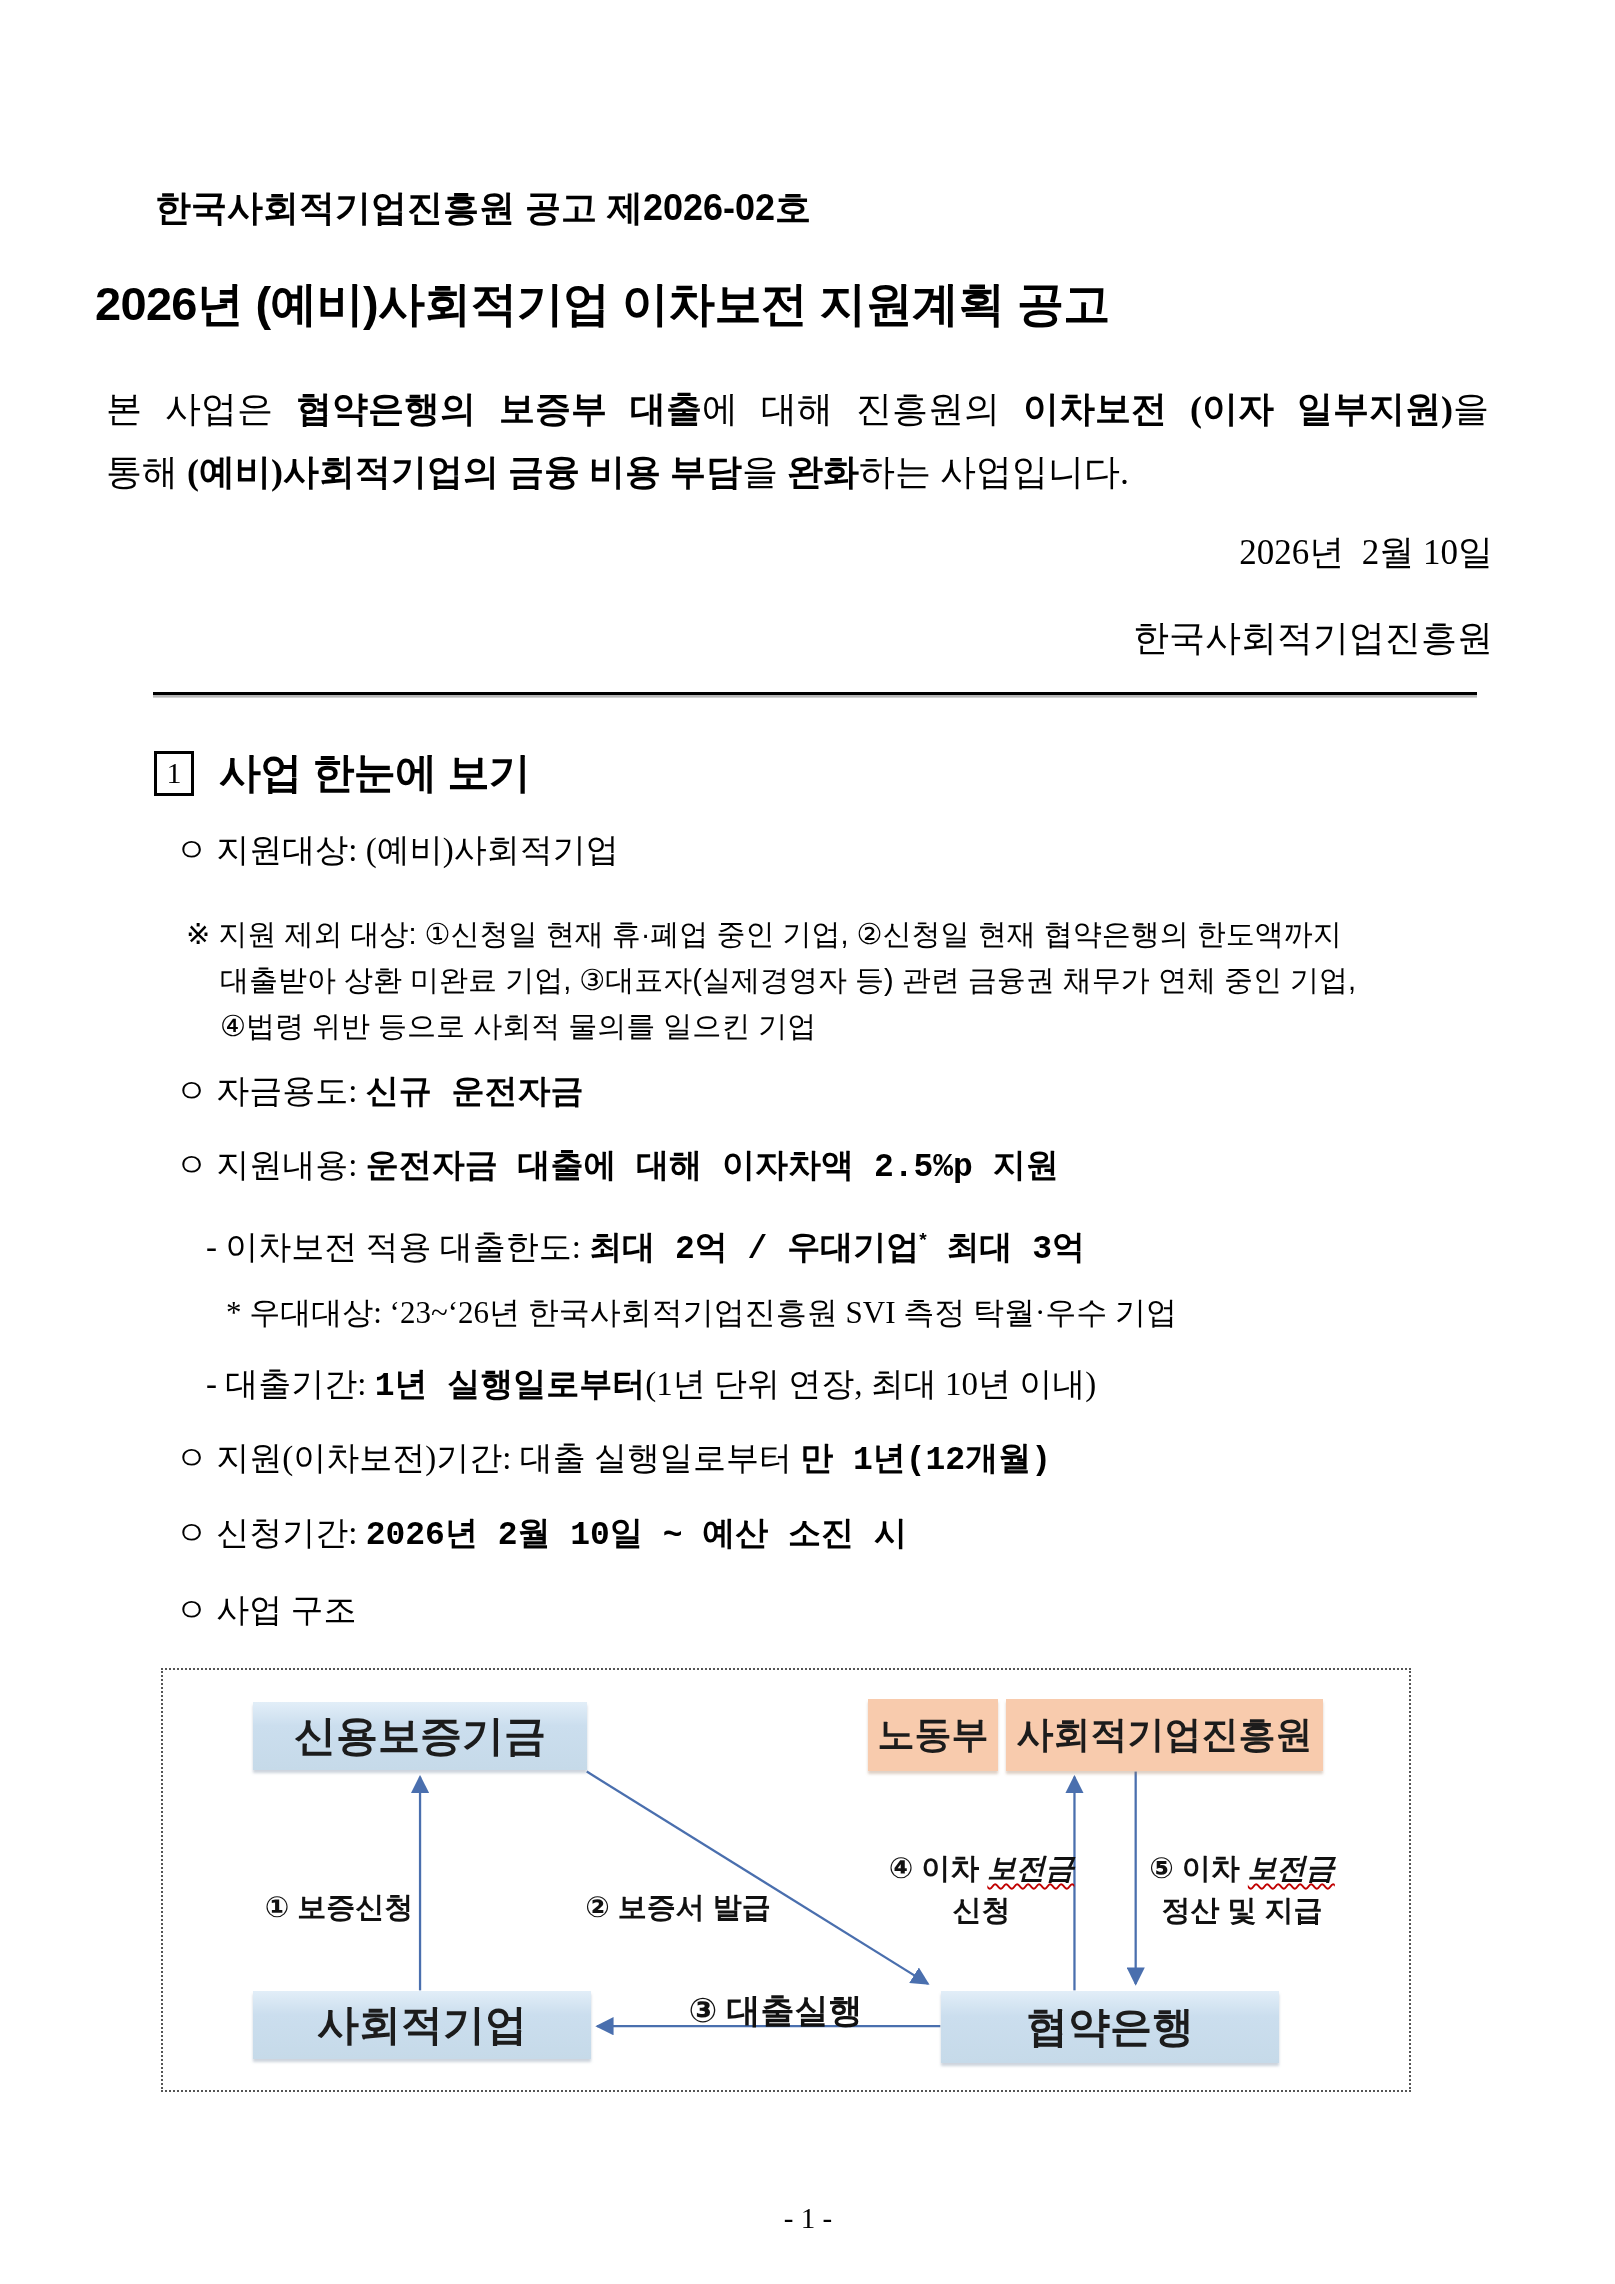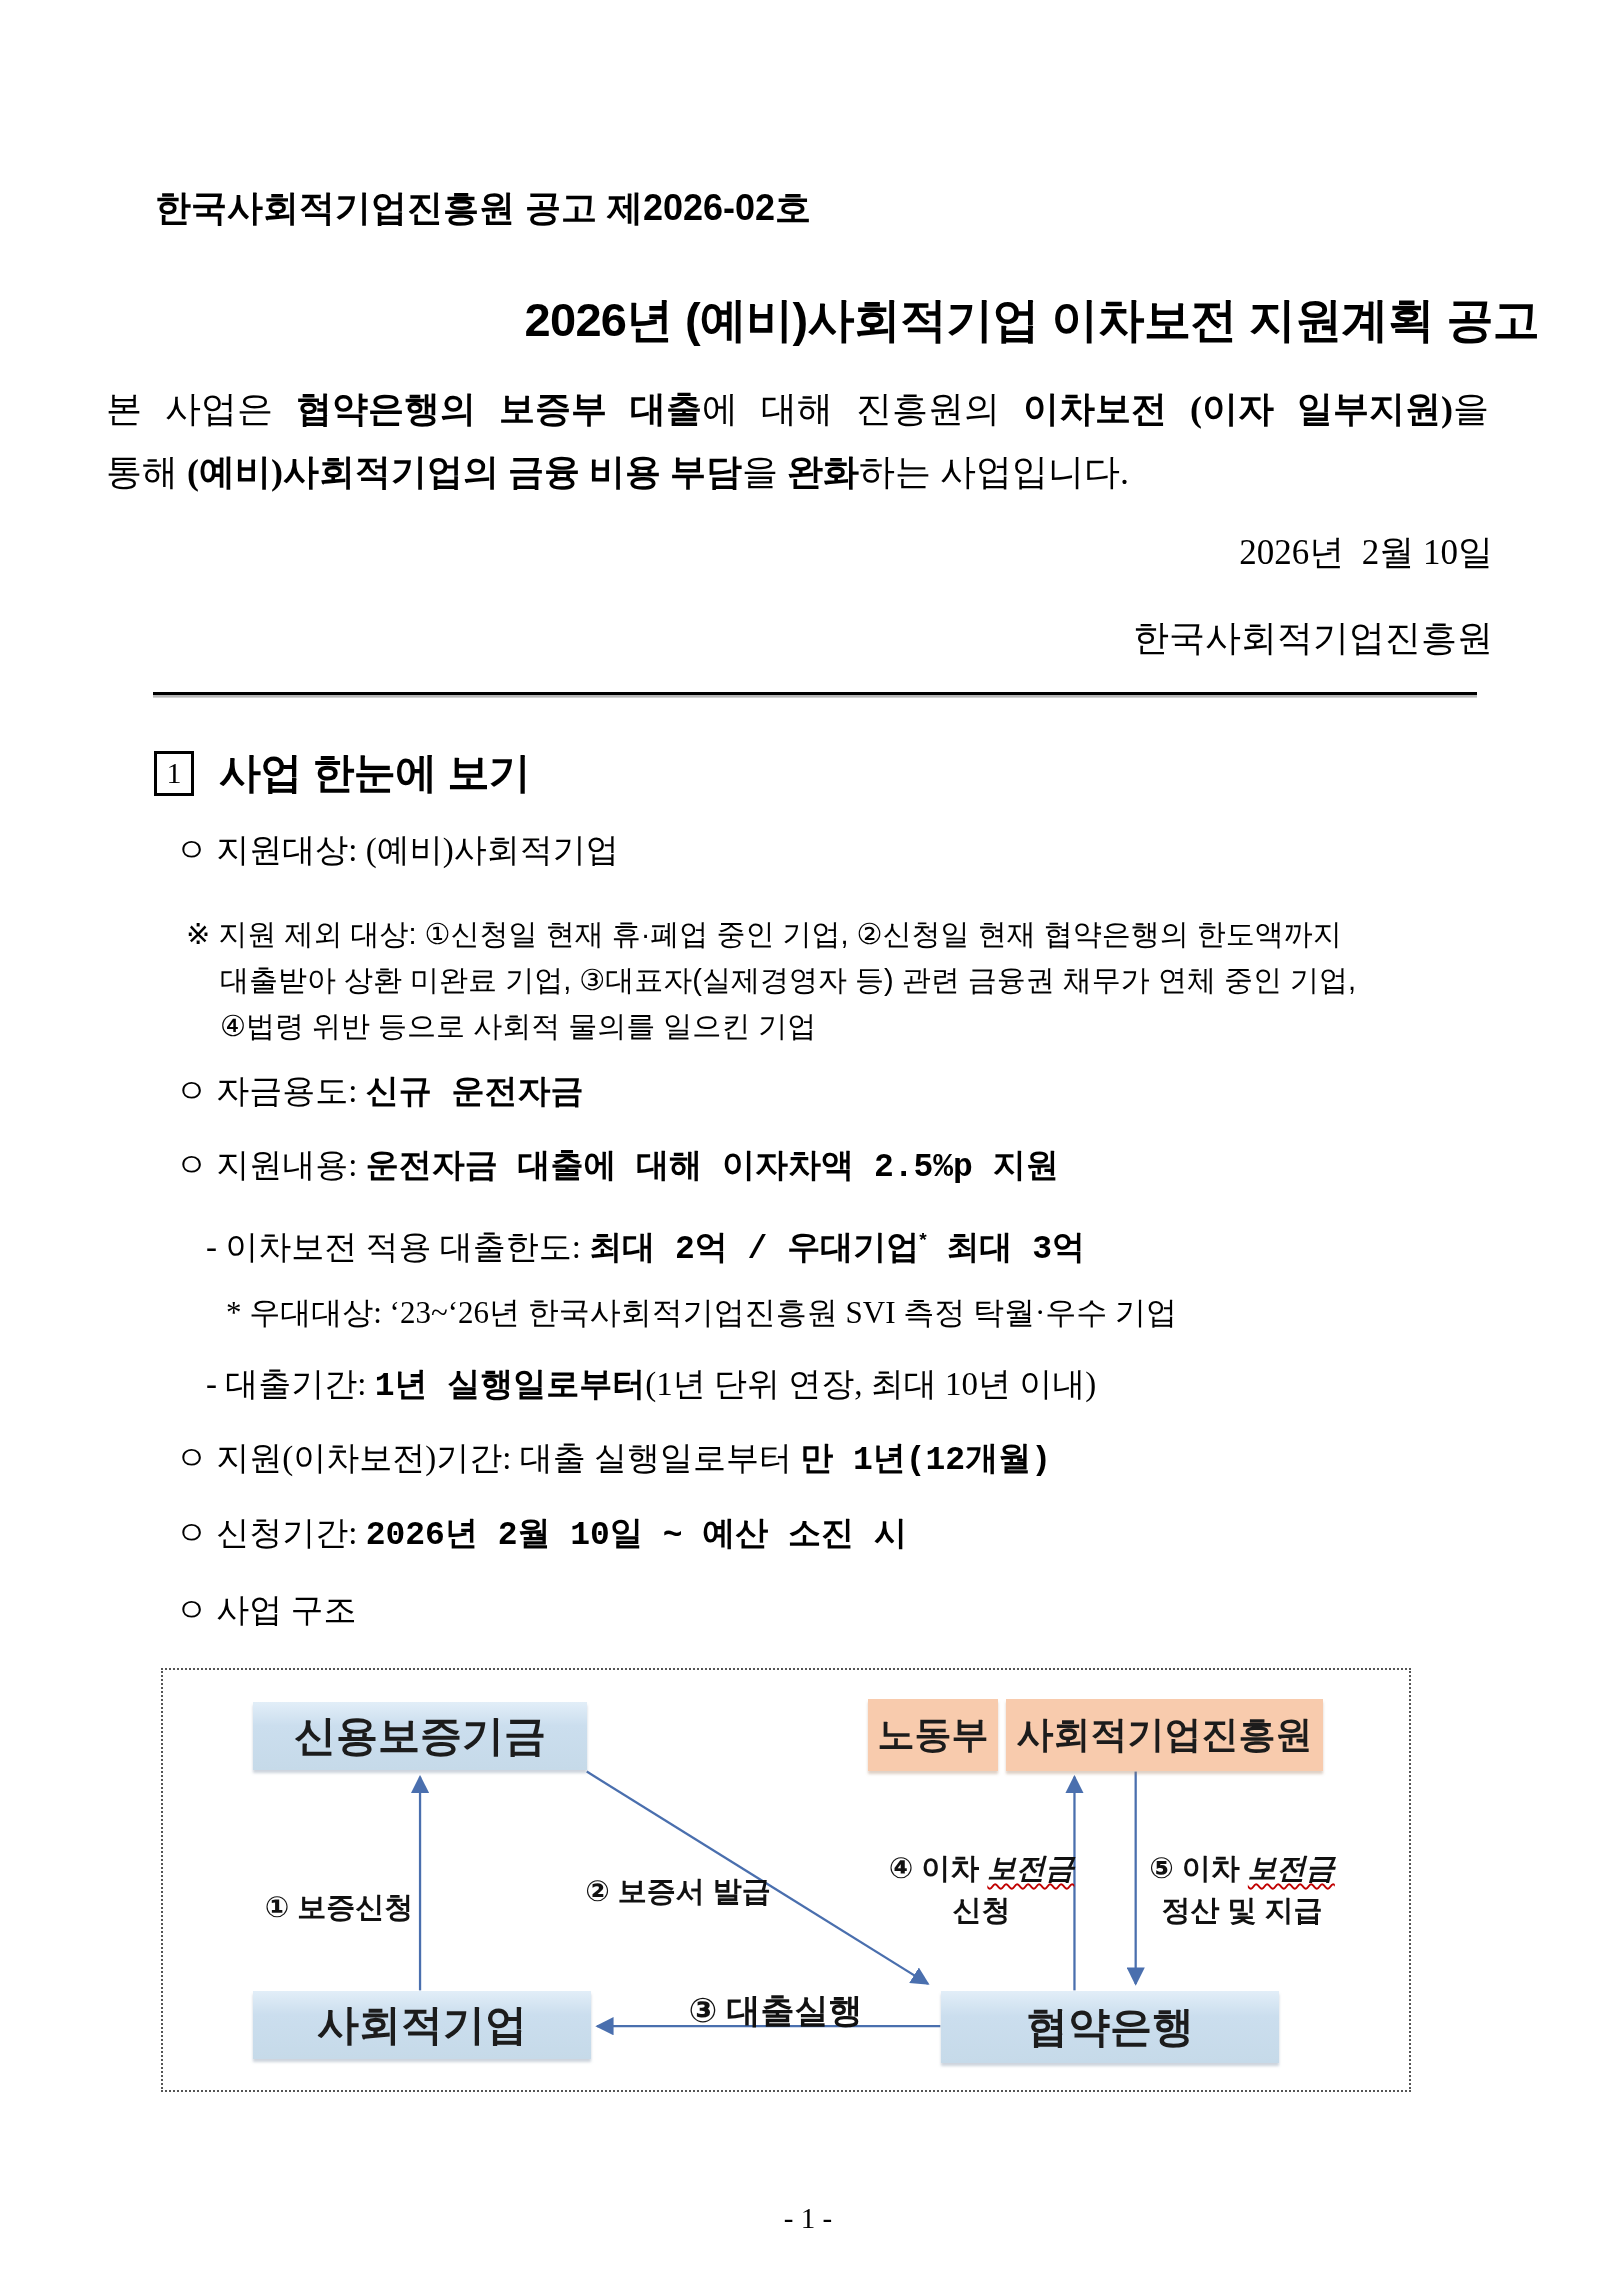--- a/index.html
+++ b/index.html
@@ -27,21 +27,21 @@
     text-decoration-line:underline;
     text-decoration-style:wavy;
     text-decoration-color:var(--wavy,#c00000);
     text-decoration-thickness:2px;
     text-underline-offset:4.6px;
     text-decoration-skip-ink:none;
     font-style:italic;
   }
 
   .doc-no{left:155px;top:183px;font-size:36px;font-weight:700;line-height:49px;}
-  .title{left:95px;top:274px;width:1428px;margin:16px;text-align:right;
+  .title{left:95px;top:274px;width:1428px;margin:0;text-align:left;
          font-size:47px;font-weight:800;letter-spacing:-0.7px;line-height:60px;}
   .intro{left:106px;top:378px;width:1383px;font-size:36px;line-height:63px;}
   .intro-l1{text-align:justify;text-align-last:justify;}
   .intro-l2{text-align:left;}
   .date-line{right:139px;top:529px;font-size:35px;white-space:pre;}
   .org-line{right:139px;top:614px;font-size:36px;}
   .rule{left:153px;top:692px;width:1324px;height:3.3px;background:#000;box-shadow:0 2.6px 0 #b7b7b7;}
 
   .sec-head{left:154px;top:745px;display:flex;align-items:center;}
   .sec-num{display:inline-flex;align-items:center;justify-content:center;
@@ -137,21 +137,21 @@
     <div class="node node-orange" style="left:705px;top:29px;width:130px;height:72px">노동부</div>
 
     <div class="node node-orange" style="left:843px;top:29px;width:317px;height:72px">사회적기업진흥원</div>
 
     <div class="node node-blue" style="left:90px;top:321px;width:338px;height:68px">사회적기업</div>
 
     <div class="node node-blue" style="left:778px;top:321px;width:338px;height:72px">협약은행</div>
 
     <div class="flow-label" style="left:78px;top:216px;width:196px"><span class="seg-n">① 보증신청</span></div>
 
-    <div class="flow-label" style="left:404px;top:200px;width:222px"><span class="seg-n">② 보증서 발급</span></div>
+    <div class="flow-label" style="left:404px;top:216px;width:222px"><span class="seg-n">② 보증서 발급</span></div>
 
     <div class="flow-label" style="left:521px;top:319px;width:183px;font-size:34px"><span class="seg-n">③ 대출실행</span></div>
 
     <div class="flow-label" style="left:724px;top:177px;width:189px"><span class="seg-n">④ 이차 </span><span class="seg-w">보전금</span><span class="seg-n">
 신청</span></div>
 
     <div class="flow-label" style="left:981px;top:177px;width:196px"><span class="seg-n">⑤ 이차 </span><span class="seg-w">보전금</span><span class="seg-n">
 정산 및 지급</span></div>
 
   </div>

